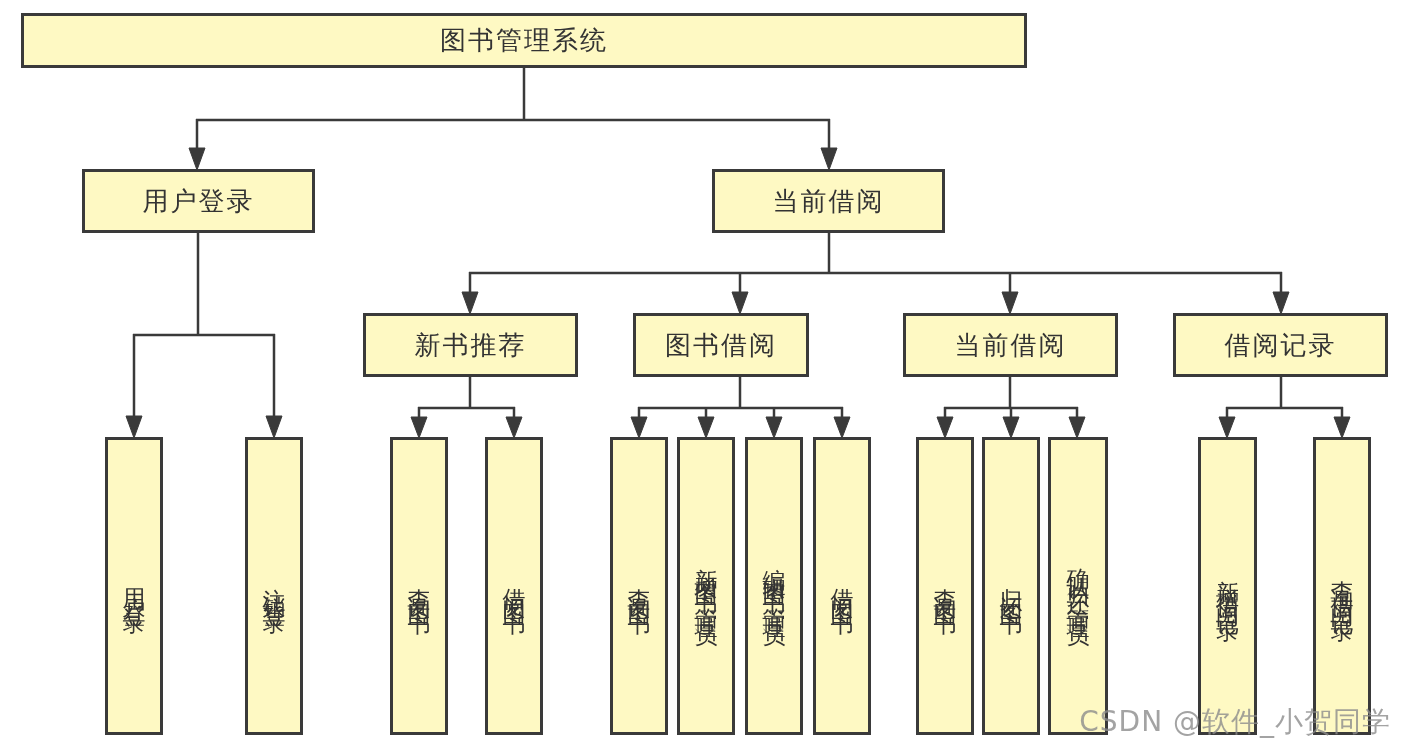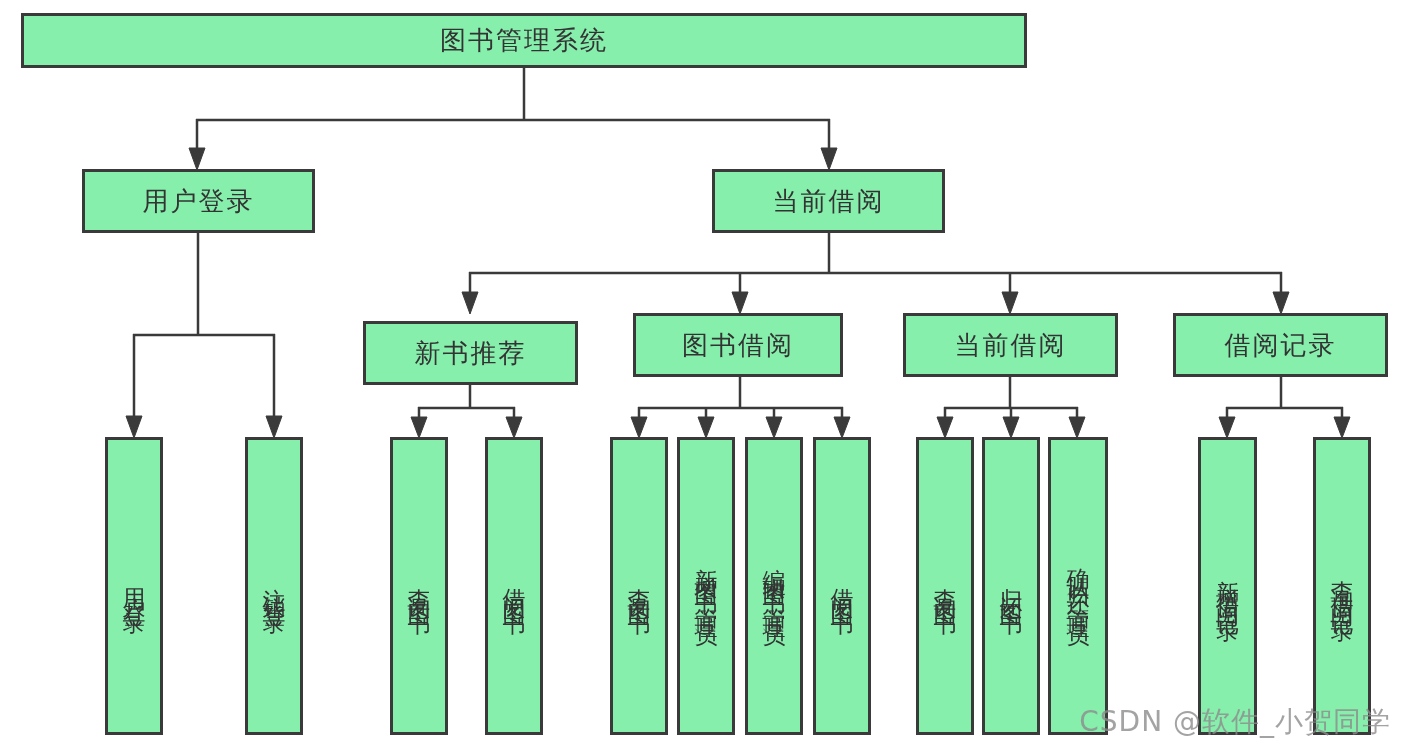--- a/index.html
+++ b/index.html
@@ -28,21 +28,21 @@
     stroke-width: 2.5;
   }
   .connectors polygon {
     fill: #3a3a3a;
     stroke: #3a3a3a;
   }
   .node {
     position: absolute;
     box-sizing: border-box;
     border: 3px solid #3a3a3a;
-    background: #86efac;
+    background: #fef9c3;
     display: flex;
     align-items: center;
     justify-content: center;
     color: #333333;
     letter-spacing: 2px;
   }
   .node.h {
     font-size: 26px;
   }
   .node.v {
@@ -143,22 +143,22 @@
       <line x1="1342" y1="407" x2="1342" y2="418"></line>
       <polygon points="1334,417 1350,417 1342,438"></polygon>
     </g>
   </svg>
 
   <div class="node h" style="left:21px; top:13px; width:1006px; height:55px;">图书管理系统</div>
 
   <div class="node h" style="left:82px; top:169px; width:233px; height:64px;">用户登录</div>
   <div class="node h" style="left:712px; top:169px; width:233px; height:64px;">当前借阅</div>
 
-  <div class="node h" style="left:363px; top:313px; width:215px; height:64px;margin-top:8px;">新书推荐</div>
-  <div class="node h" style="left:633px; top:313px; width:210px; height:64px;">图书借阅</div>
+  <div class="node h" style="left:363px; top:313px; width:215px; height:64px;">新书推荐</div>
+  <div class="node h" style="left:633px; top:313px; width:176px; height:64px;">图书借阅</div>
   <div class="node h" style="left:903px; top:313px; width:215px; height:64px;">当前借阅</div>
   <div class="node h" style="left:1173px; top:313px; width:215px; height:64px;">借阅记录</div>
 
   <div class="node v" style="left:105px; top:437px; width:58px; height:298px;">
     <span class="vtext">用户登录</span>
   </div>
   <div class="node v" style="left:245px; top:437px; width:58px; height:298px;">
     <span class="vtext">注销登录</span>
   </div>
   <div class="node v" style="left:390px; top:437px; width:58px; height:298px;">

